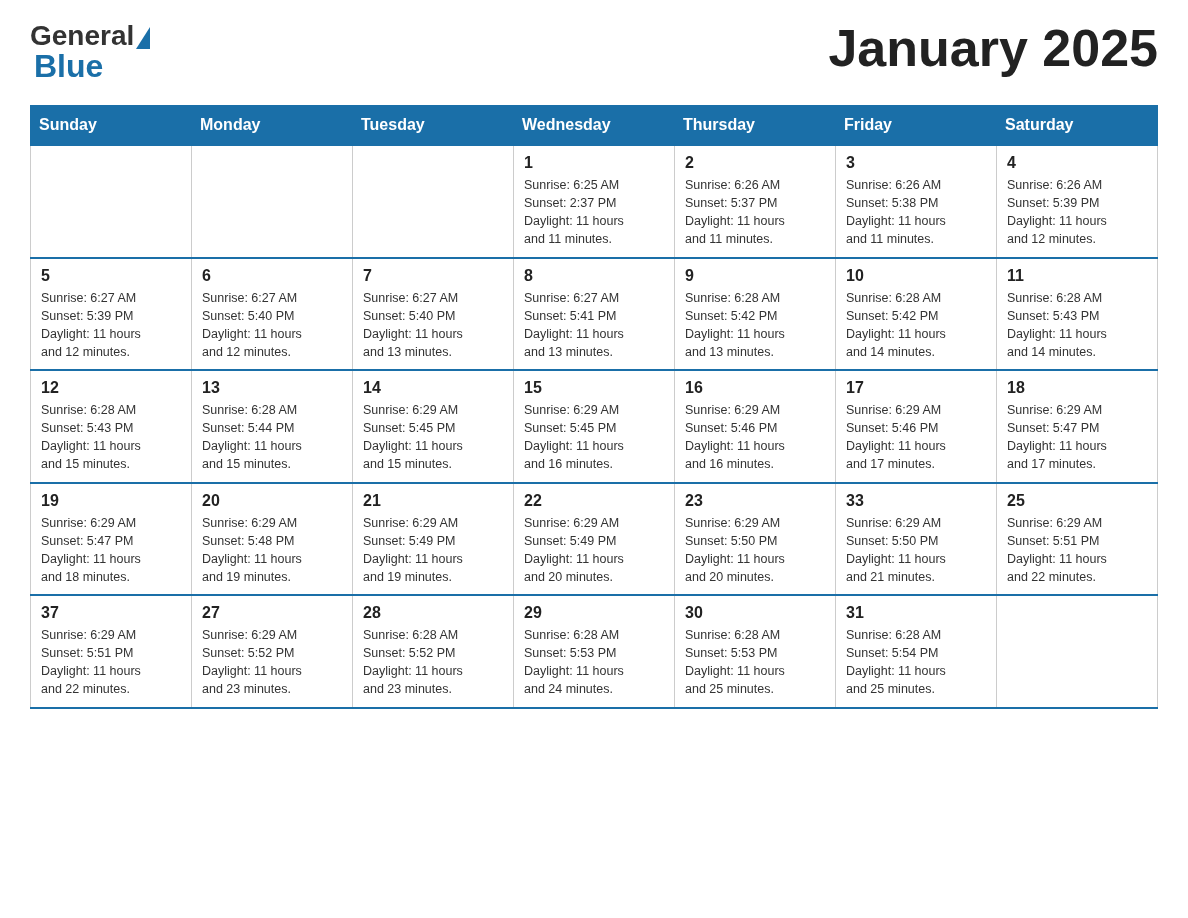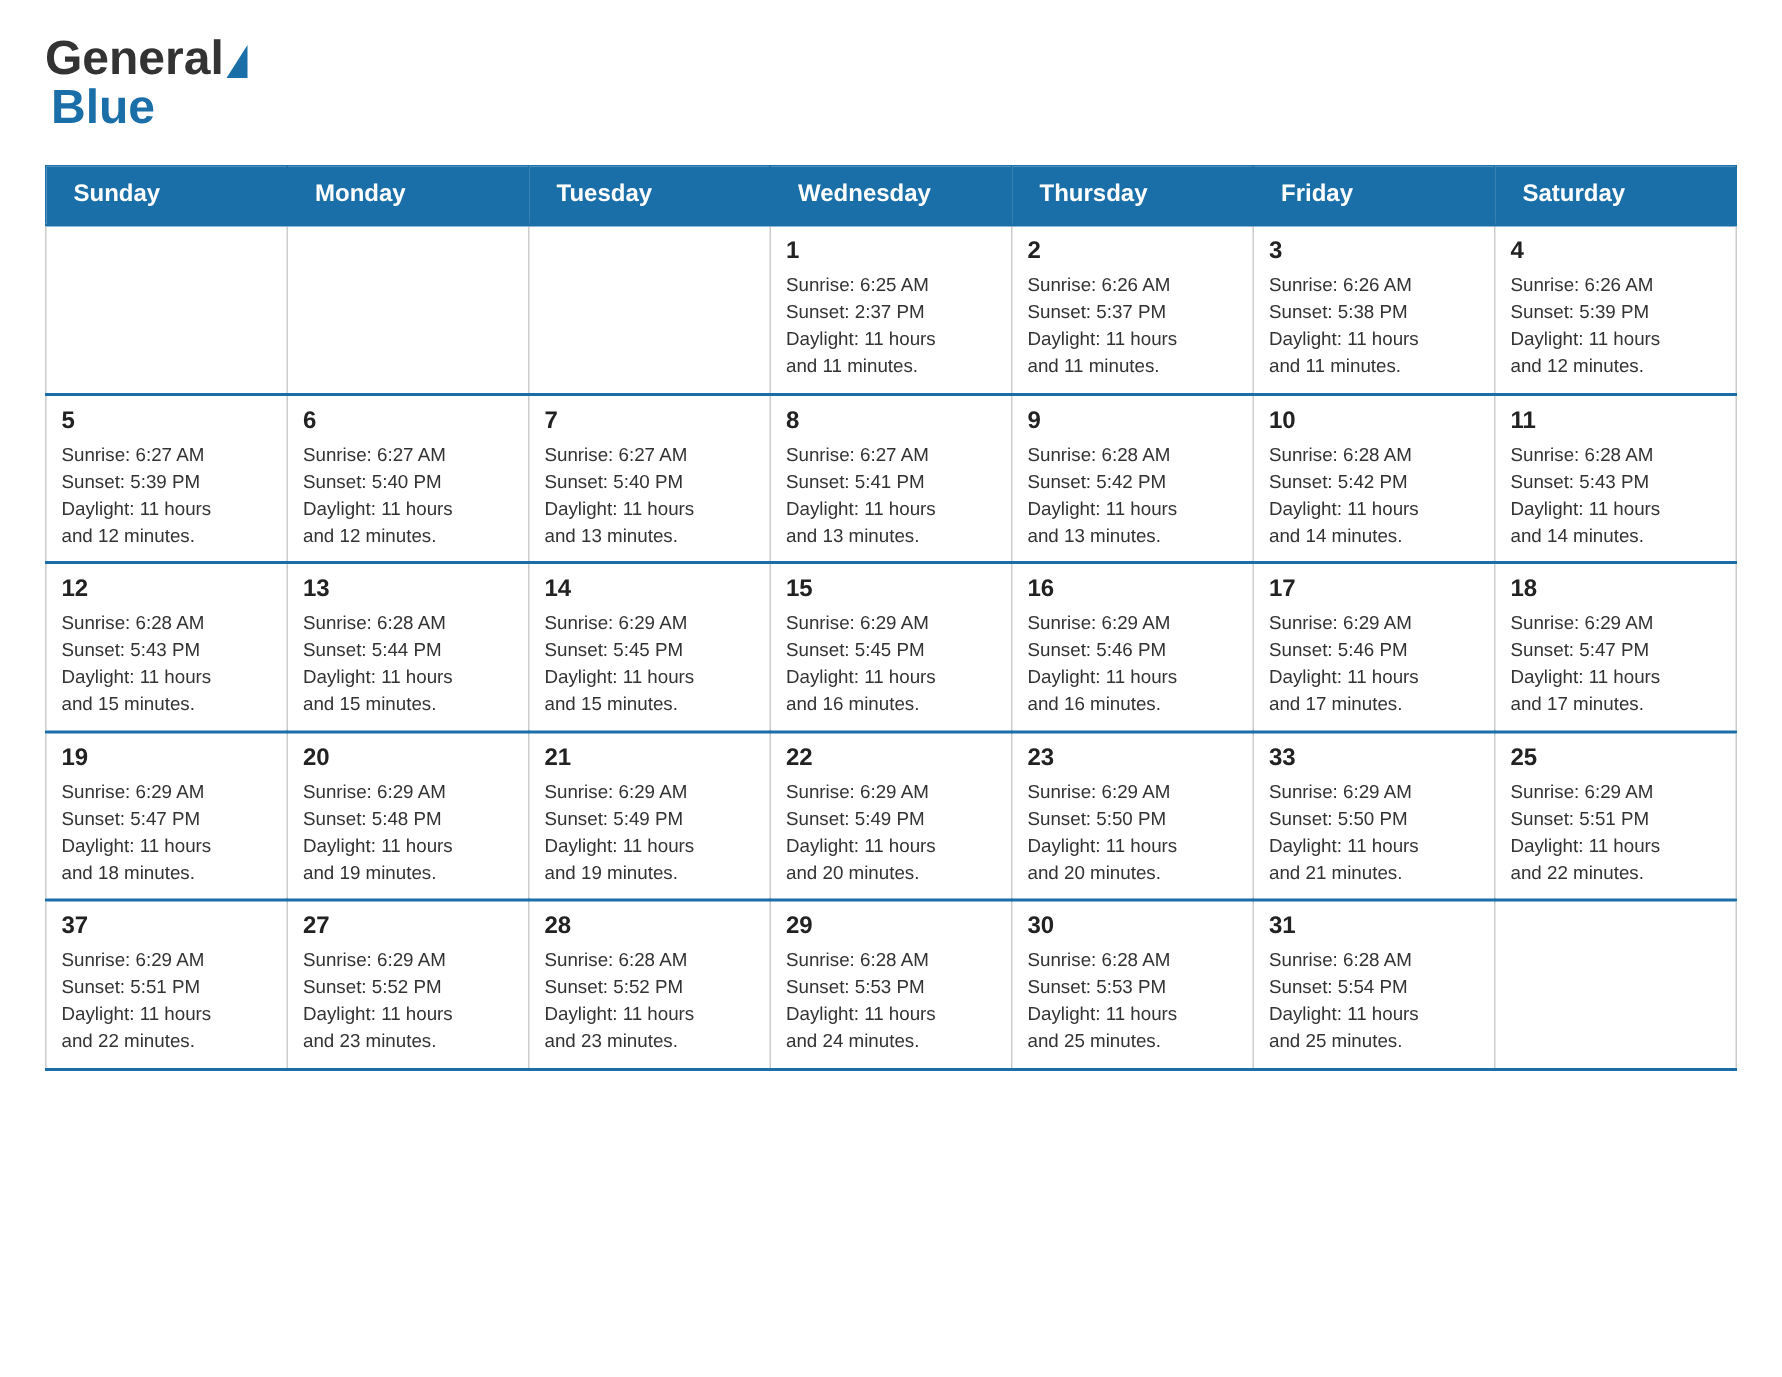--- a/index.html
+++ b/index.html
@@ -17,21 +17,21 @@
       margin-bottom: 20px;
     }
     .logo-area {
       display: flex;
       flex-direction: column;
       align-items: flex-start;
     }
     .logo-text {
       display: flex;
       align-items: center;
-      font-size: 32px;
+      font-size: 28px;
       font-weight: bold;
       color: #333;
     }
     .logo-general {
       color: #333;
     }
     .logo-triangle {
       width: 0;
       height: 0;
       border-left: 14px solid transparent;
@@ -64,21 +64,21 @@
     .calendar-table {
       width: 100%;
       border-collapse: collapse;
       border: 1px solid #999;
     }
     .calendar-table th {
       background-color: #1a6fa8;
       color: #fff;
       font-size: 16px;
       font-weight: bold;
-      padding: 10px 18px;
+      padding: 10px 8px;
       text-align: left;
       border: 1px solid #1a6fa8;
     }
     .calendar-table td {
       vertical-align: top;
       padding: 8px 10px;
       border: 1px solid #ccc;
       font-size: 13px;
       color: #333;
       width: 14.28%;
@@ -109,20 +109,21 @@
   <div class="logo-area">
     <div class="logo-text">
       <span class="logo-general">General</span>
       <span class="logo-triangle"></span>
     </div>
     <div style="margin-left: 4px; margin-top: -4px;">
       <span class="logo-blue">Blue</span>
     </div>
   </div>
   <div class="title-area">
+    <h1>January 2025</h1>
   </div>
 </div>
 
 <table class="calendar-table">
   <thead>
     <tr>
     <th>Sunday</th>
         <th>Monday</th>
         <th>Tuesday</th>
         <th>Wednesday</th>

